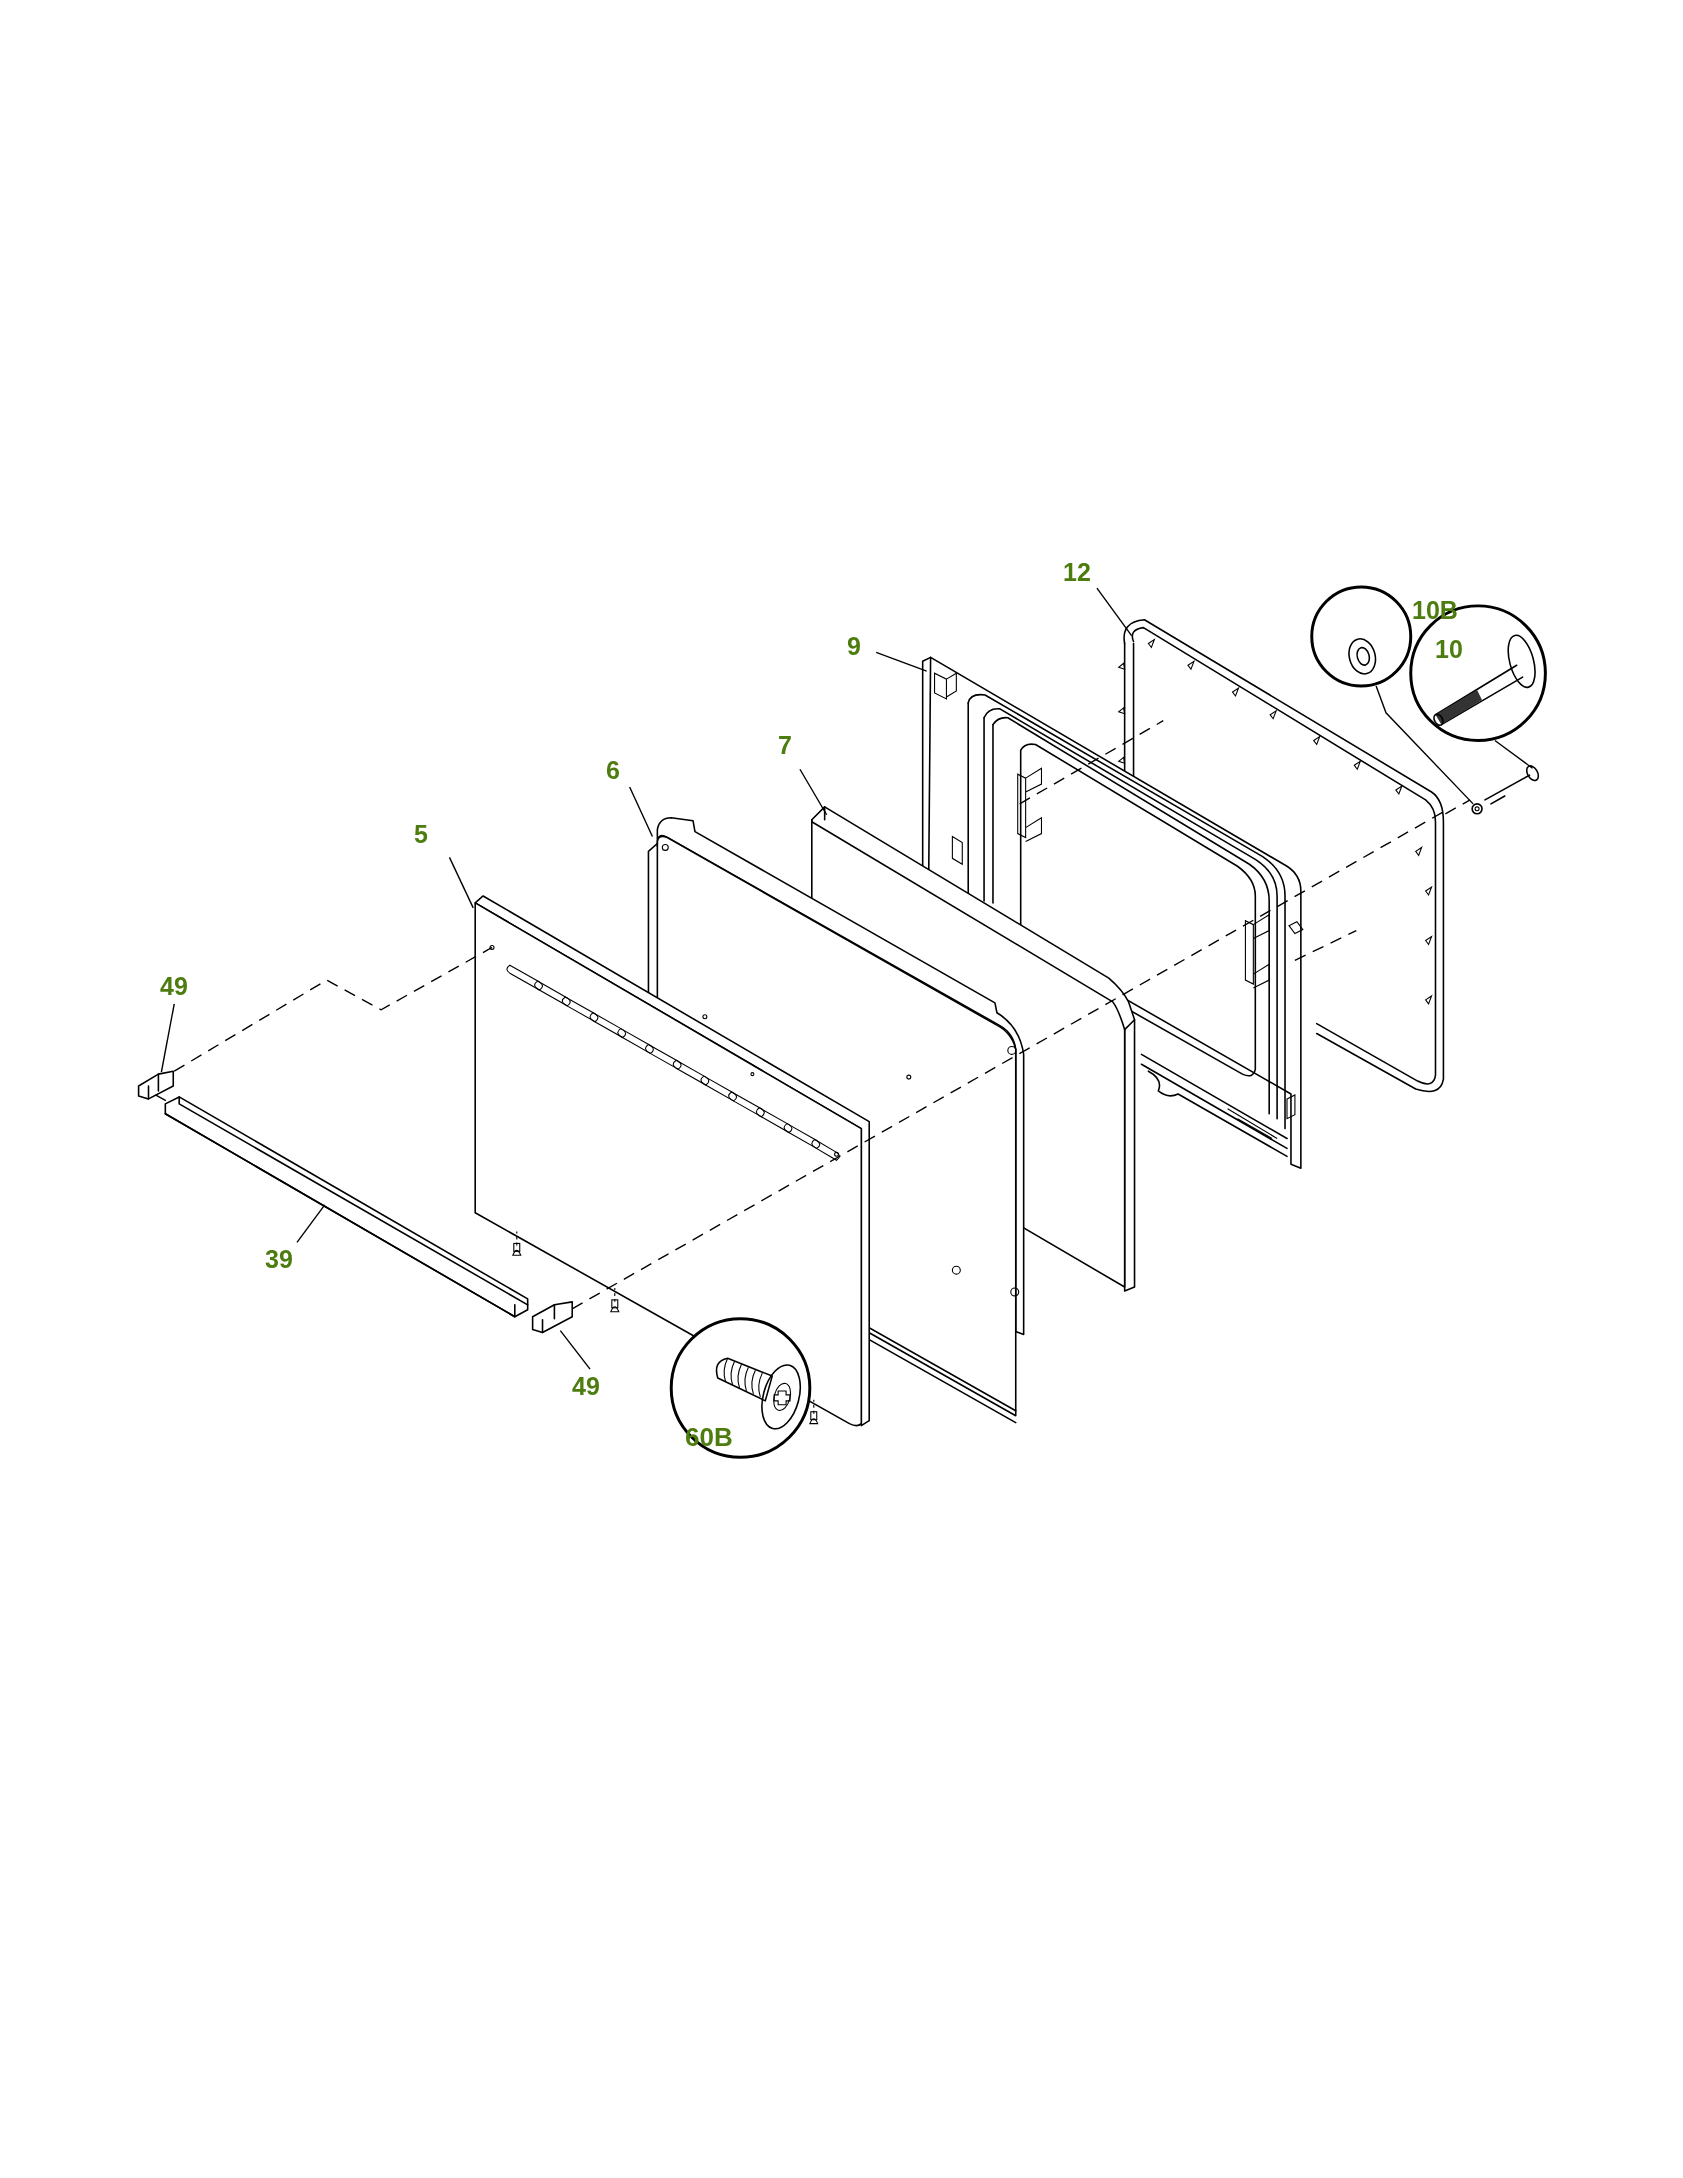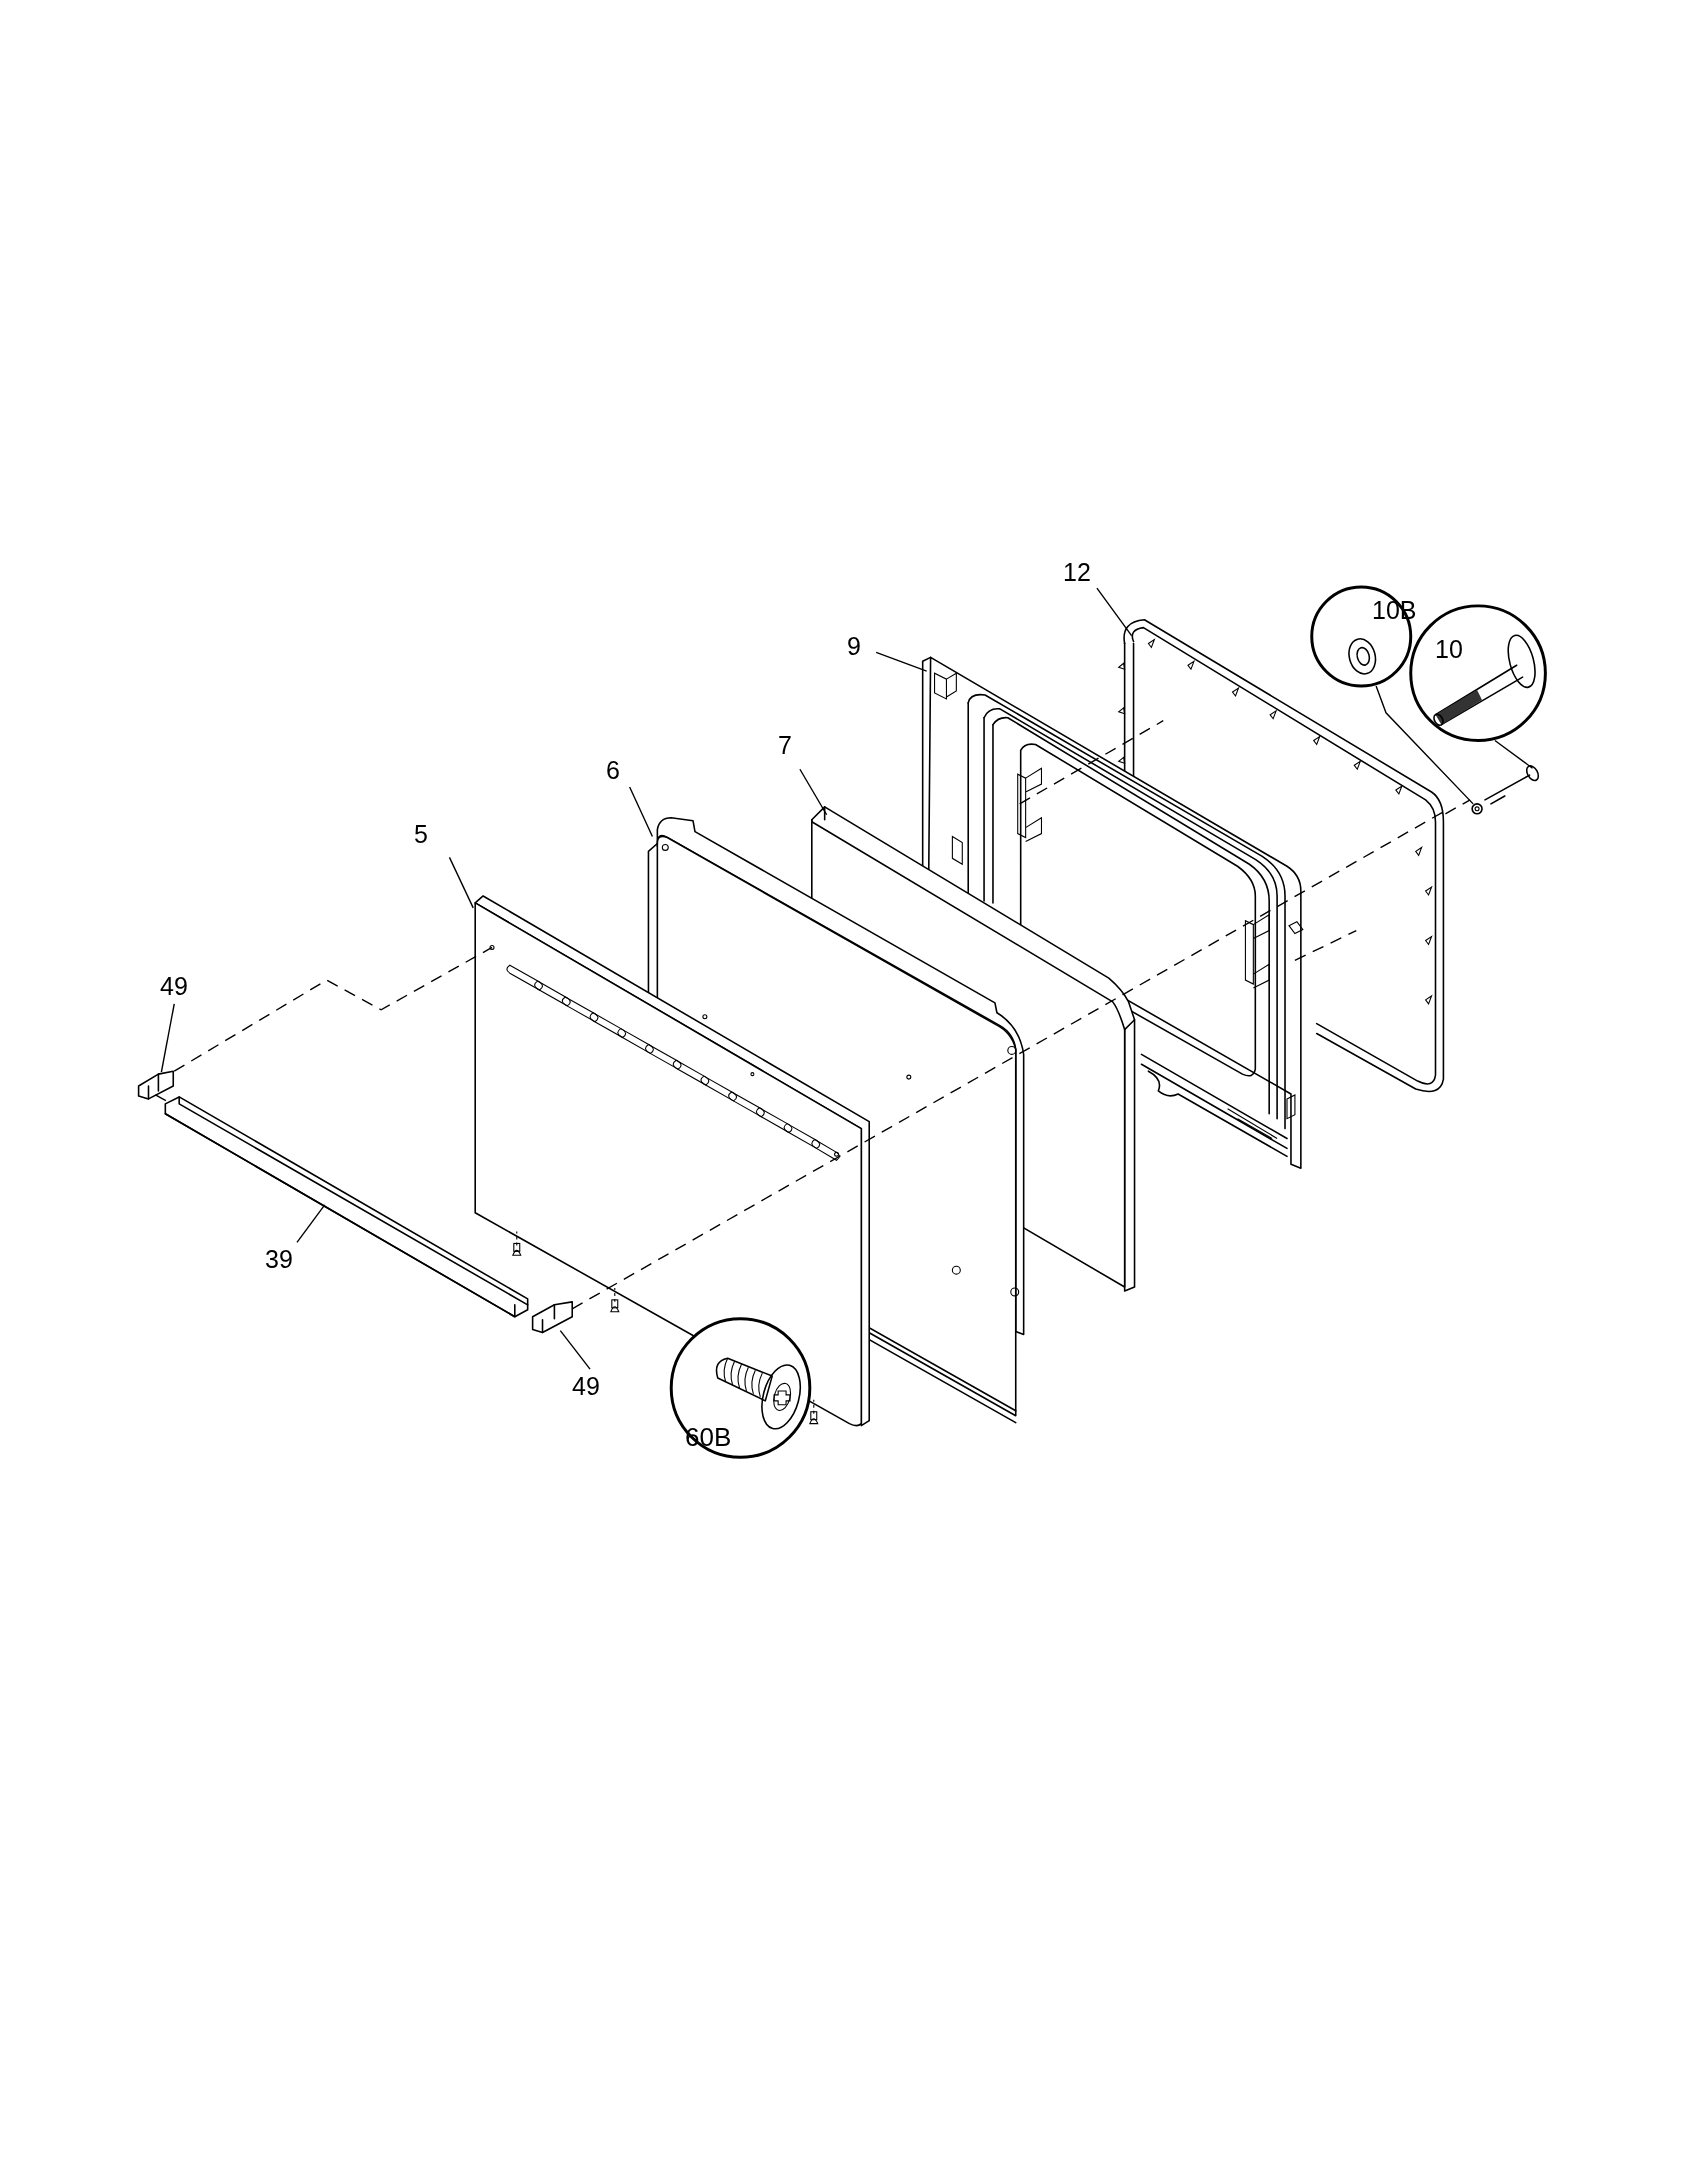--- a/index.html
+++ b/index.html
@@ -5,21 +5,21 @@
   html, body { margin: 0; padding: 0; background: #ffffff; }
   body { width: 1683px; height: 2178px; position: relative; overflow: hidden;
          font-family: "Liberation Sans", sans-serif; }
   #diagram { position: absolute; left: 0; top: 0; width: 1683px; height: 2178px; }
   .ln { fill: none; stroke: #000; stroke-width: 1.6; stroke-linejoin: round; stroke-linecap: round; }
   .thin { fill: none; stroke: #000; stroke-width: 1.1; }
   .fillw { fill: #fff; stroke: #000; stroke-width: 1.6; stroke-linejoin: round; }
   .dash { fill: none; stroke: #000; stroke-width: 1.4; stroke-dasharray: 12 8; }
   .leader { fill: none; stroke: #000; stroke-width: 1.4; }
   .callout { fill: #fff; stroke: #000; stroke-width: 3; }
-  .lbl { position: absolute; font-weight: normal; font-size: 25px; color: #000000;
+  .lbl { position: absolute; font-weight: bold; font-size: 25px; color: #4d7c0f;
          font-family: "Liberation Sans", sans-serif; line-height: 1; white-space: nowrap; }
   .hatch { fill: #333; }
 </style>
 </head>
 <body>
 
 <svg id="diagram" viewBox="0 0 1700 2200" xmlns="http://www.w3.org/2000/svg">
 
   <g>
     <path class="ln" d="M1145,648 Q1140,636 1155,634 L1440,808 Q1450,816 1450,830 L1450,1086 Q1448,1100 1432,1092 L1330,1034"></path>
@@ -204,15 +204,15 @@
 
 <div class="lbl" style="left:1063px; top:560px;">12</div>
 <div class="lbl" style="left:847px; top:634px;">9</div>
 <div class="lbl" style="left:778px; top:733px;">7</div>
 <div class="lbl" style="left:606px; top:758px;">6</div>
 <div class="lbl" style="left:414px; top:822px;">5</div>
 <div class="lbl" style="left:160px; top:974px;">49</div>
 <div class="lbl" style="left:265px; top:1247px;text-align:right;">39</div>
 <div class="lbl" style="left:572px; top:1374px;">49</div>
 <div class="lbl" style="left:685px; top:1394px; font-size:26px;margin-top:30px;">60B</div>
-<div class="lbl" style="left:1372px; top:598px;text-align:center;">10B</div>
+<div class="lbl" style="left:1412px; top:598px;text-align:center;">10B</div>
 <div class="lbl" style="left:1435px; top:637px;">10</div>
 
 
 </body></html>

